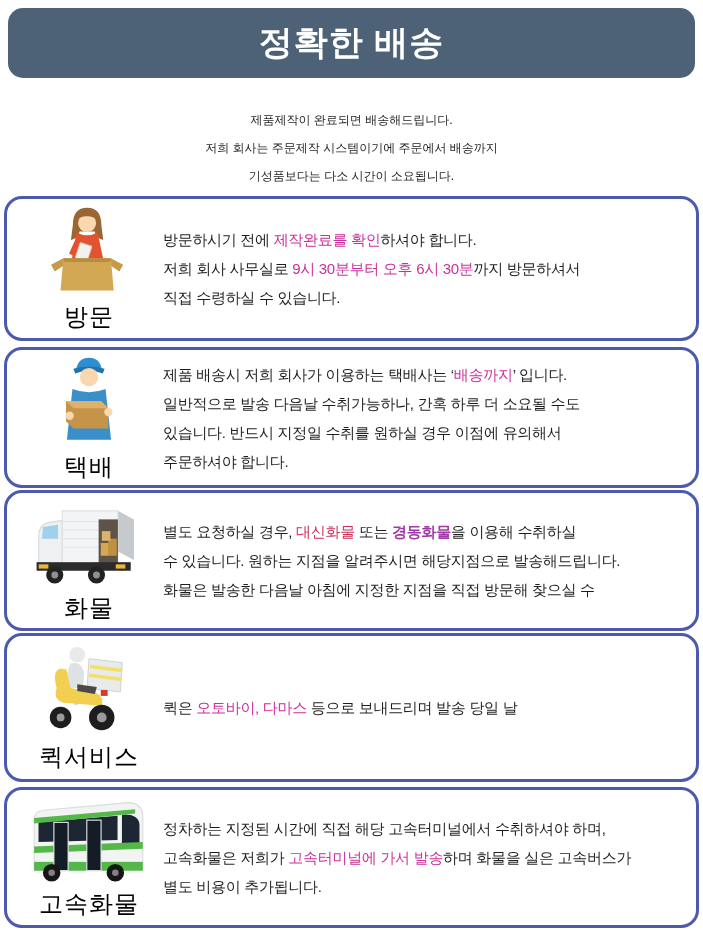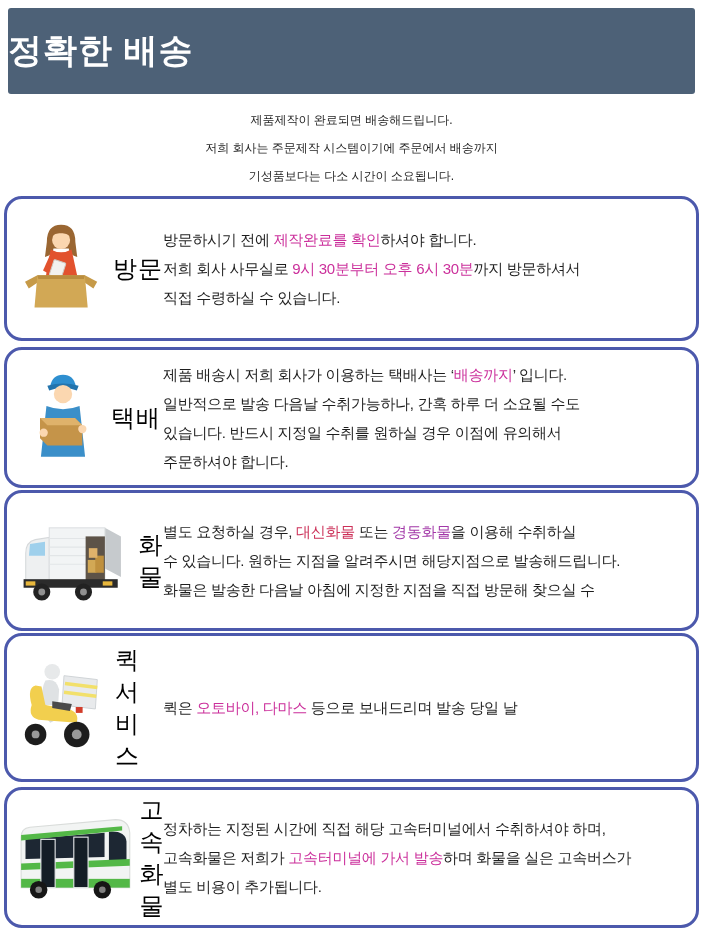--- a/index.html
+++ b/index.html
@@ -4,48 +4,48 @@
 <style>
   :root{
     --header_bg:#4d6177; --card_border:#4c59ac; --pink:#cb2f9b;
     --red:#cc3058; --purple:#a238a8; --body_text:#1e1e1e;
   }
   *{box-sizing:border-box;}
   html,body{margin:0;padding:0;background:#ffffff;}
   body{font-family:"Liberation Sans","DejaVu Sans",sans-serif;}
   .page{position:relative;width:703px;height:932px;background:#fff;overflow:hidden;}
 
-  .banner{position:absolute;left:8px;top:8px;width:687px;height:86px;
-    background:var(--header_bg);border-radius:3px;
-    display:flex;align-items:center;justify-content:flex-start;}
+  .banner{position:absolute;left:8px;top:8px;width:687px;height:70px;
+    background:var(--header_bg);border-radius:15px;
+    display:flex;align-items:center;justify-content:center;}
   .banner h1{margin:0;color:#fff;font-size:34px;font-weight:700;letter-spacing:1px;}
 
   .intro{position:absolute;top:106px;left:0;width:100%;text-align:center;
     color:var(--body_text);font-size:12px;line-height:28px;}
 
   .cards{position:absolute;left:4px;top:196px;width:695px;}
   .card{width:695px;border:3px solid var(--card_border);border-radius:18px;
     background:#fff;display:flex;align-items:center;padding:6px 14px 6px 8px;}
   .card:nth-child(1){height:145px;margin-bottom:6px;}
   .card:nth-child(2){height:141px;margin-bottom:2px;}
   .card:nth-child(3){height:141px;margin-bottom:2px;}
   .card:nth-child(4){height:149px;margin-bottom:5px;}
   .card:nth-child(5){height:141px;}
 
-  .icon-col{width:148px;min-width:148px;display:flex;flex-direction:row;
+  .icon-col{width:148px;min-width:148px;display:flex;flex-direction:column;
     align-items:center;justify-content:center;gap:2px;}
   .icon{display:flex;align-items:center;justify-content:center;}
   .icon svg{display:block;}
   .card-label{font-size:24px;color:#000;font-weight:500;letter-spacing:1px;}
 
   .text-col{flex:1;color:var(--body_text);font-size:15px;line-height:29px;
     letter-spacing:-0.3px;white-space:nowrap;}
   .c-pink{color:var(--pink);}
   .c-red{color:var(--red);}
-  .c-purple{color:var(--purple);}
+  .c-purple{color:var(--purple);font-weight:bold;}
 </style>
 </head>
 <body>
 
 <div class="page">
   <div class="banner">
     <h1>정확한 배송</h1>
   </div>
   <div class="intro">
       <div>제품제작이 완료되면 배송해드립니다.</div>

